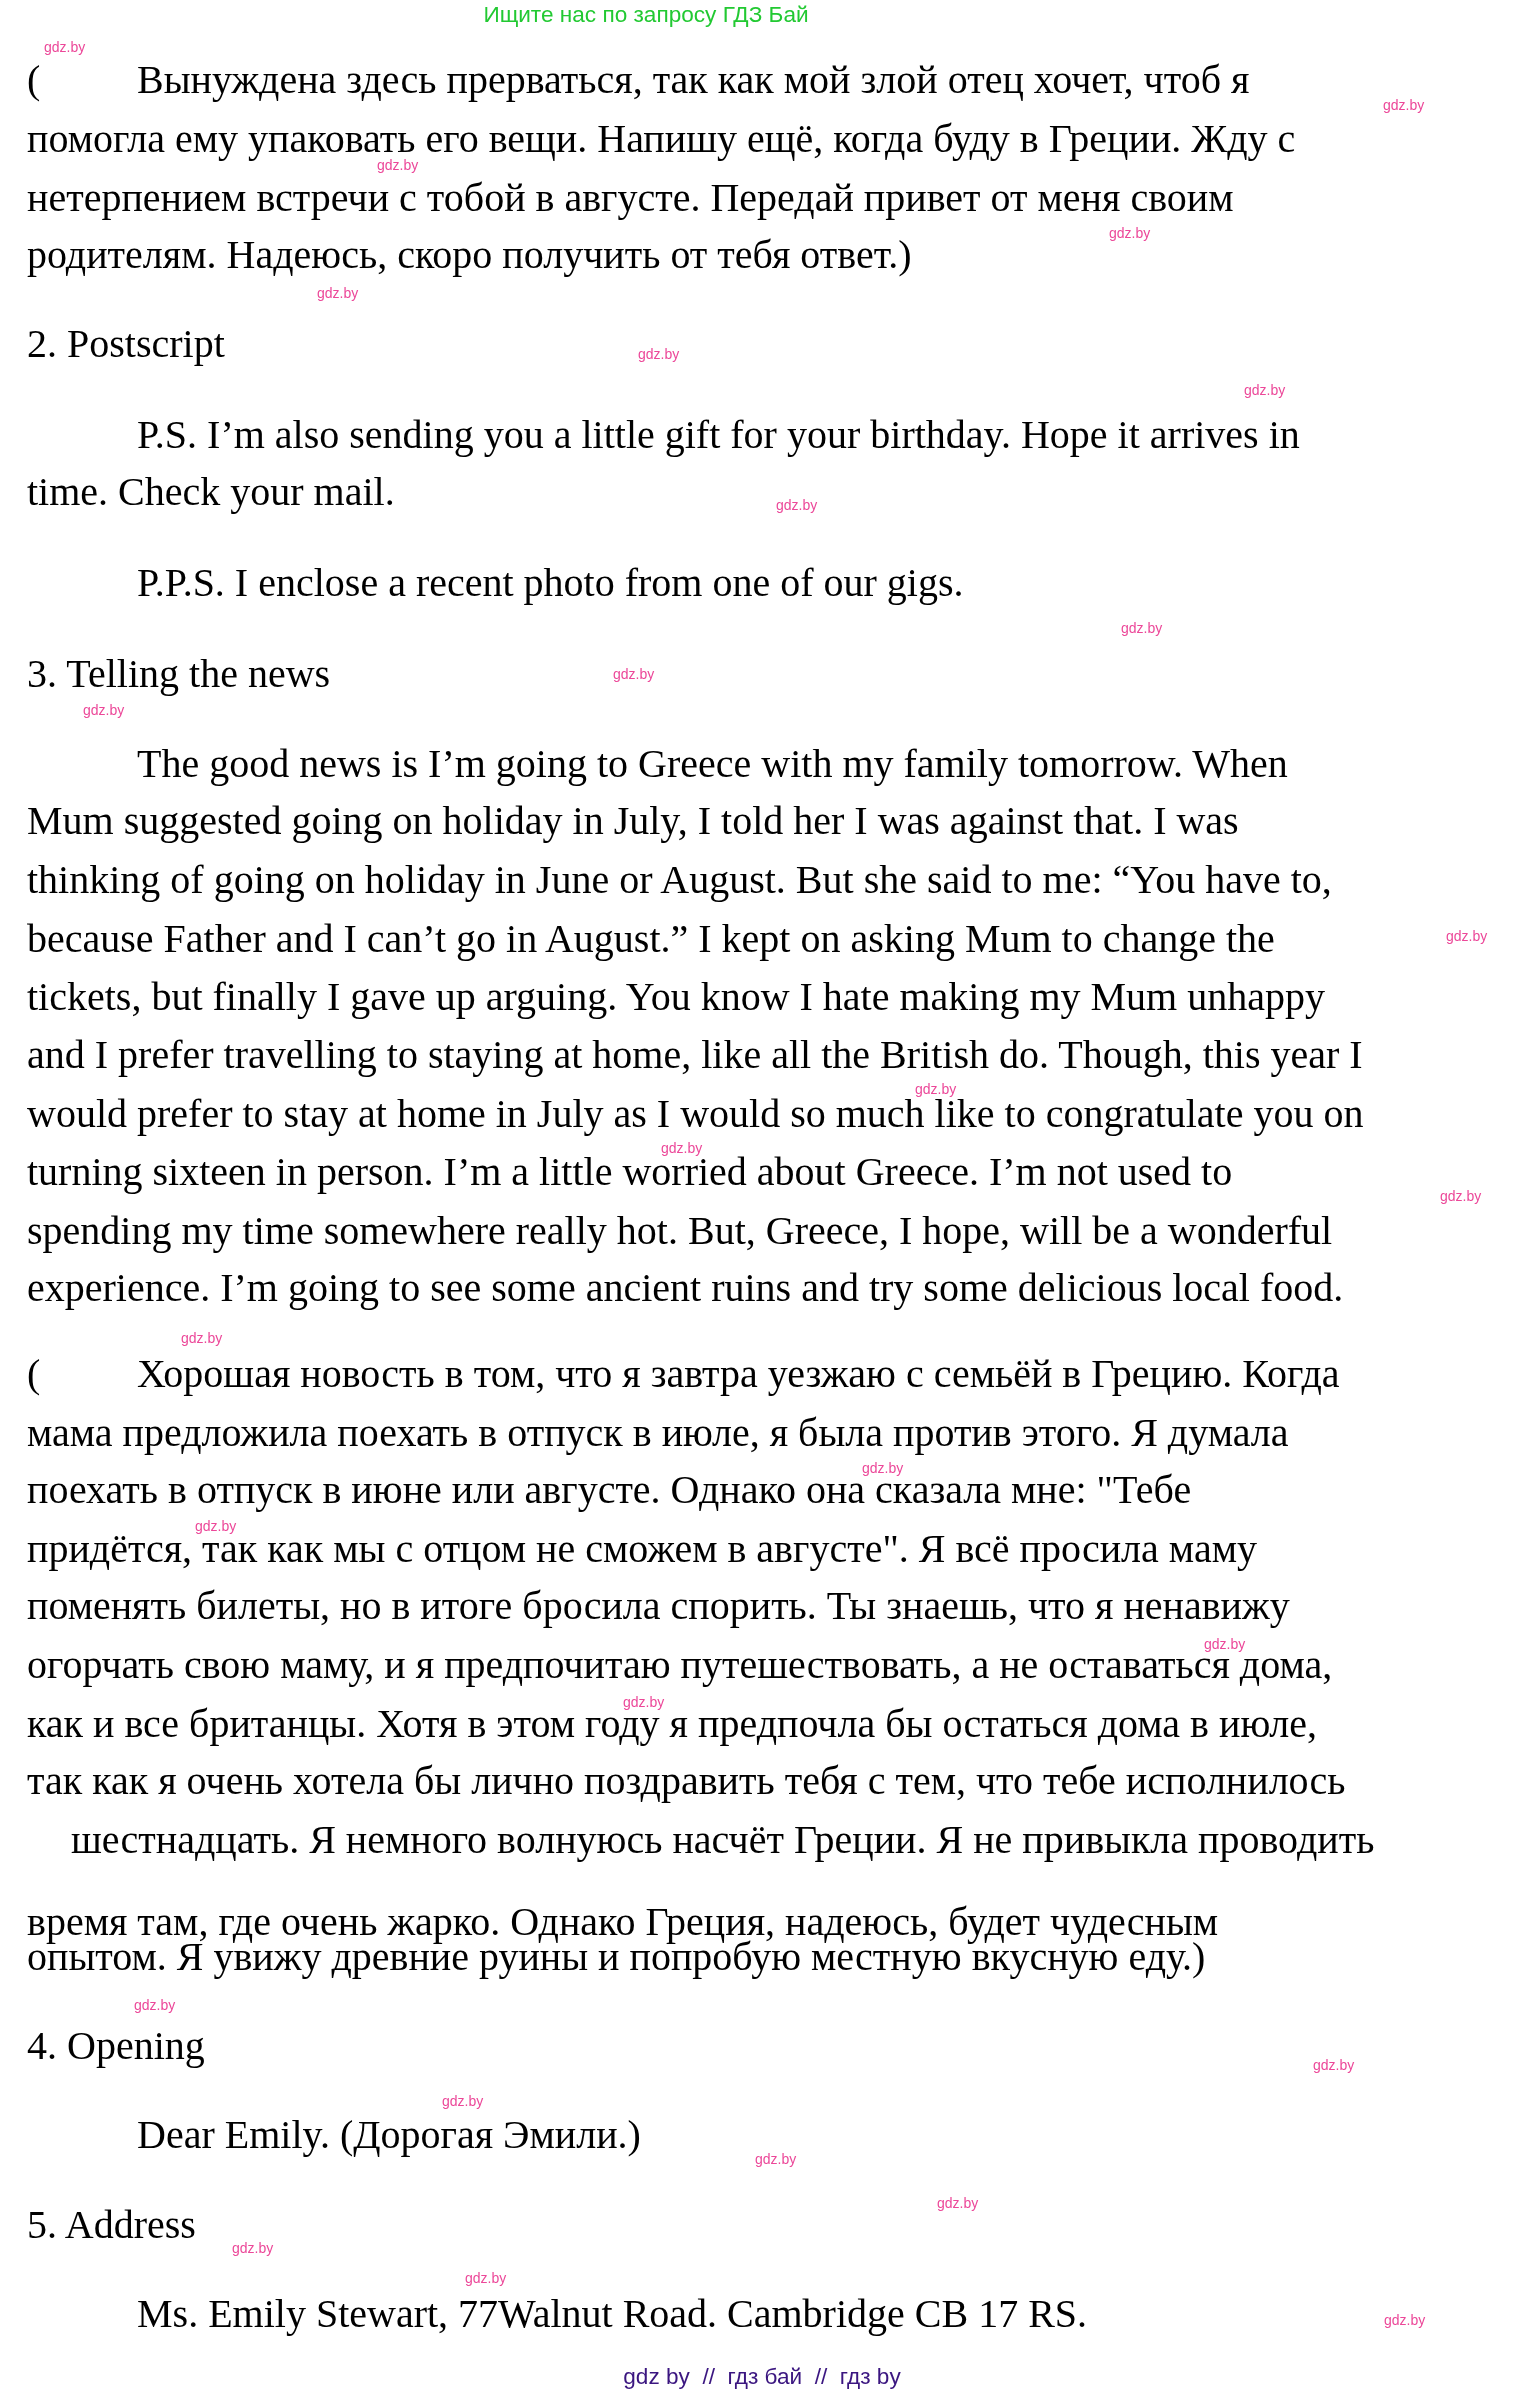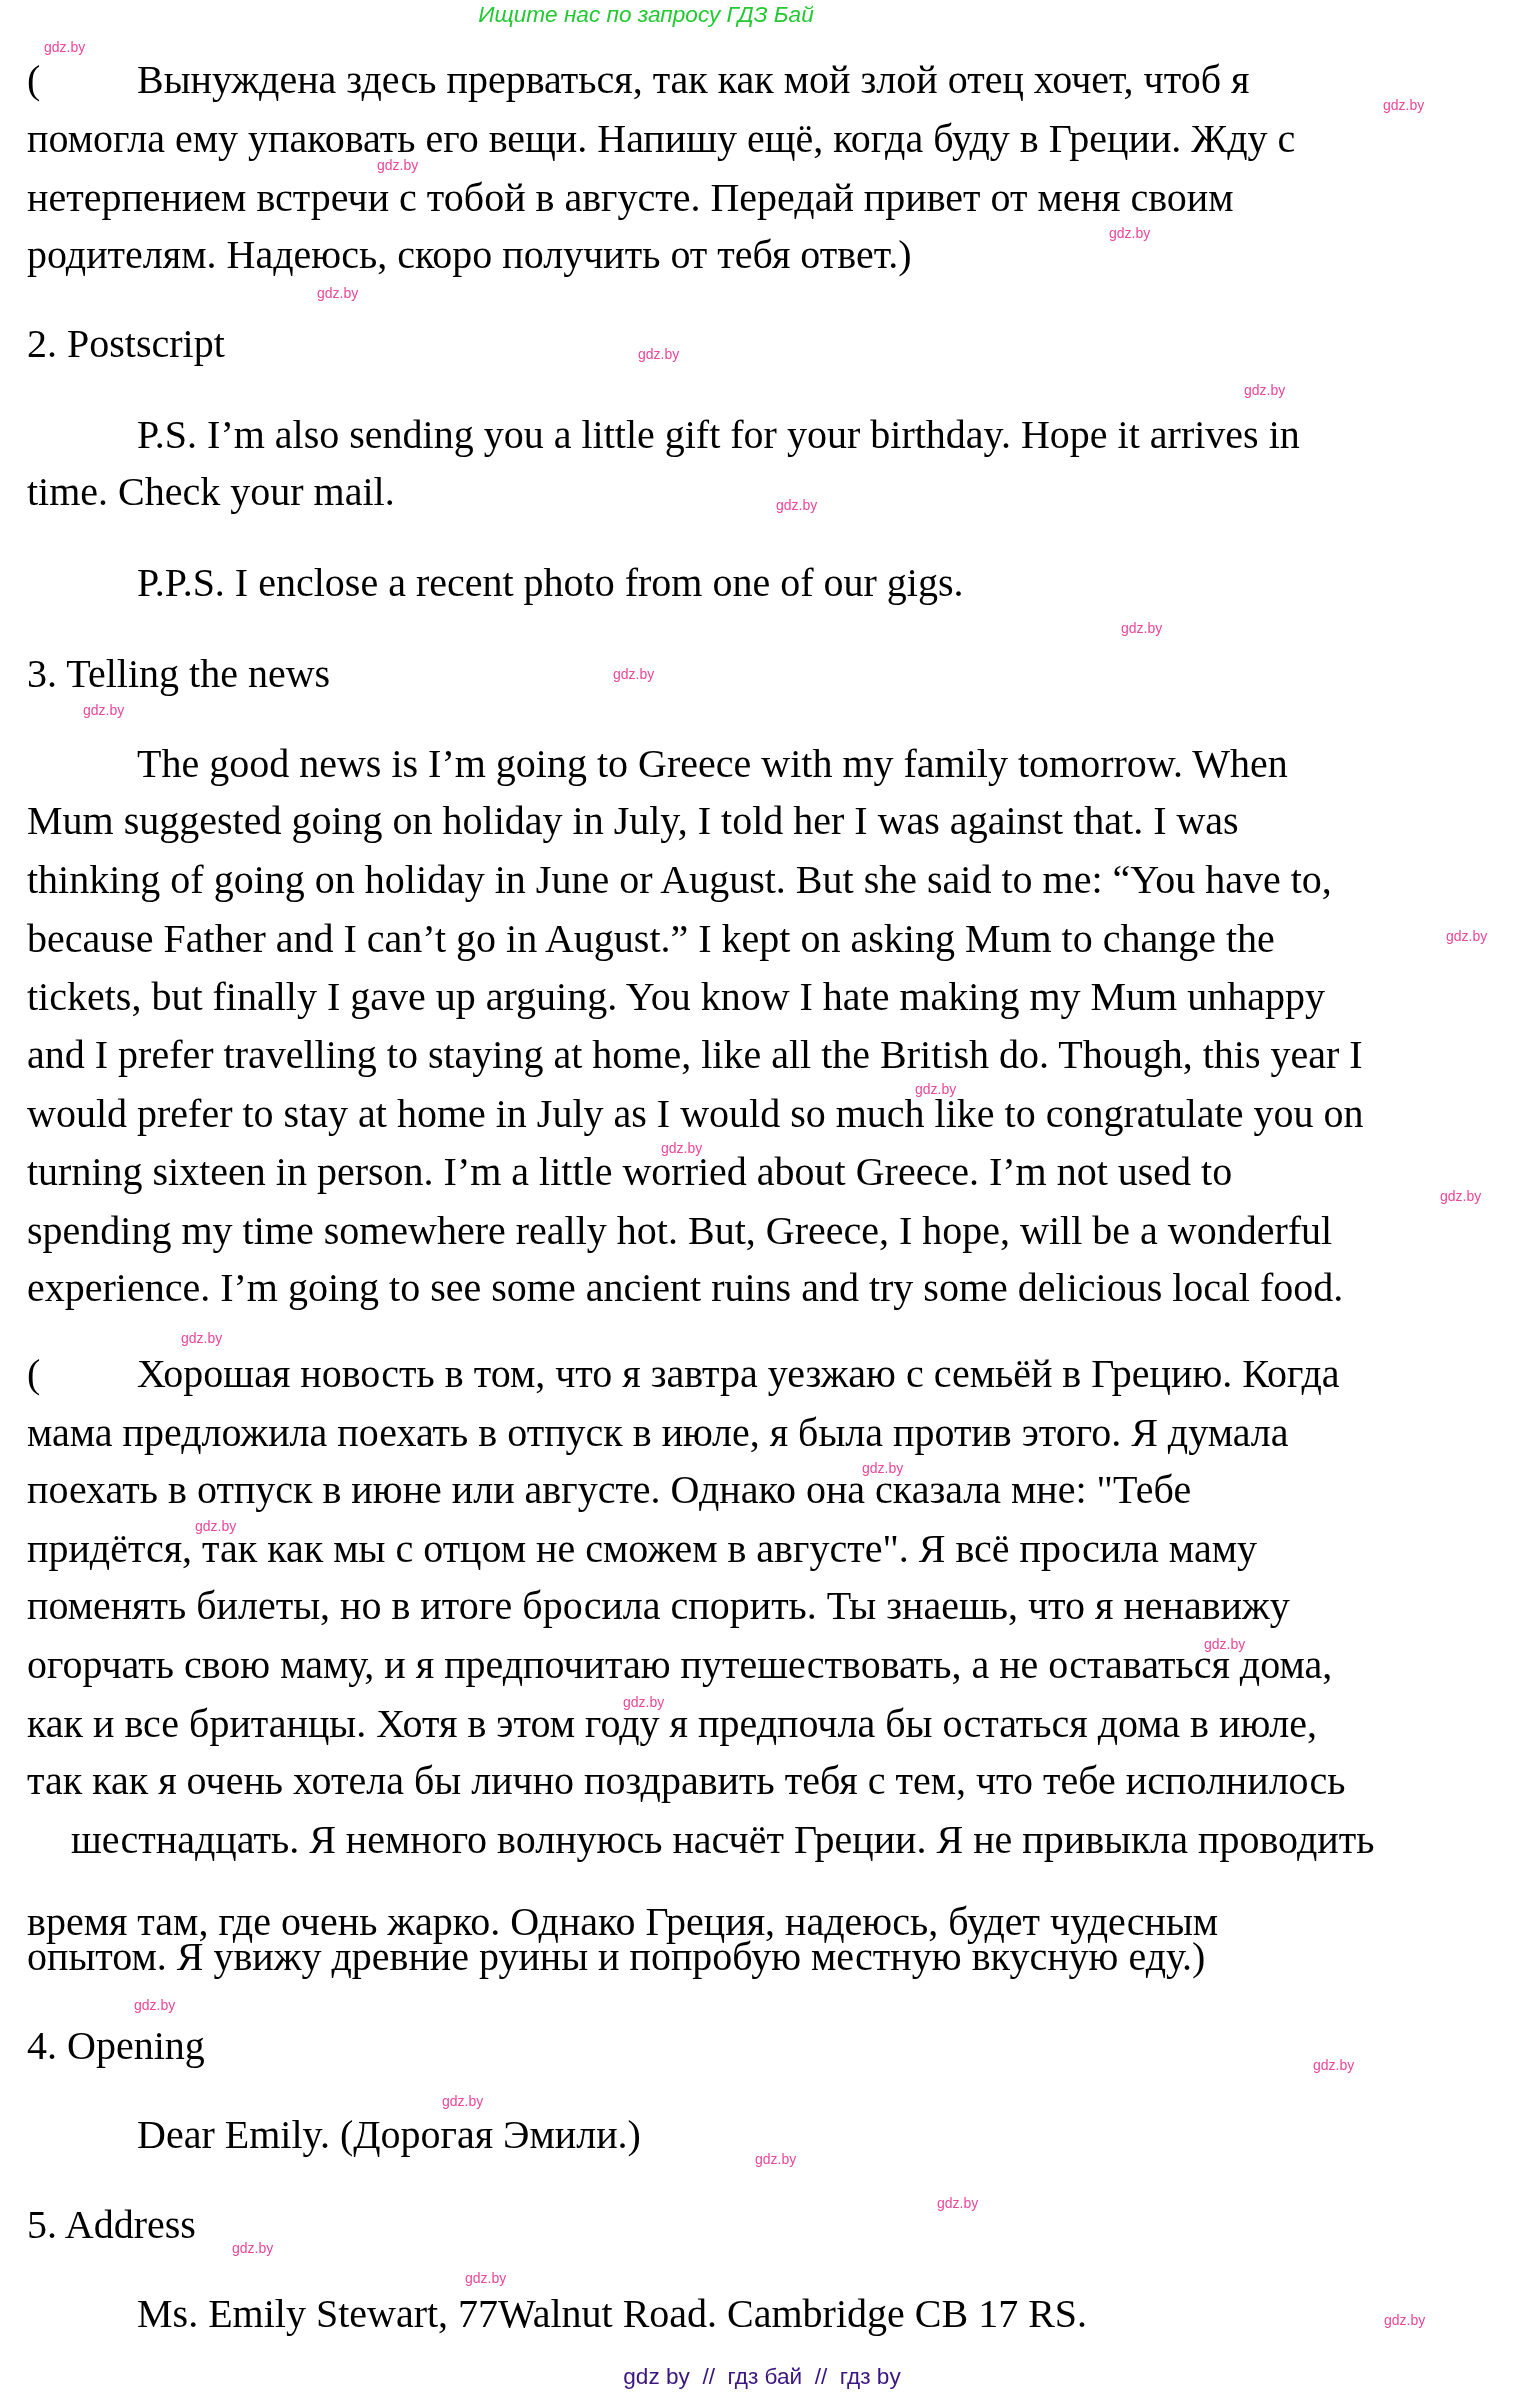--- a/index.html
+++ b/index.html
@@ -4,21 +4,21 @@
 <style>
   html, body { margin: 0; padding: 0; background: #ffffff; }
   body {
     width: 1524px; height: 2401px; position: relative; overflow: hidden;
     font-family: "Liberation Serif", "DejaVu Serif", serif;
     color: #000;
   }
   .top-banner {
     position: absolute; left: 0; top: 0; width: 1292px; height: 30px;
     text-align: center; font-family: "Liberation Sans", "DejaVu Sans", sans-serif;
-    font-size: 22.6px; line-height: 30px; color: #22c932; font-style: italic;
+    font-size: 22.6px; line-height: 30px; color: #22c932;
   }
   .footer {
     position: absolute; left: 0; top: 2362px; width: 1524px; height: 30px;
     text-align: center; font-family: "Liberation Sans", "DejaVu Sans", sans-serif;
     font-size: 22.6px; line-height: 30px; color: #3b1680; white-space: pre;
   }
   .line {
     position: absolute; left: 27px; font-size: 40px; line-height: 45px;
     white-space: nowrap; transform-origin: left top;
   }

